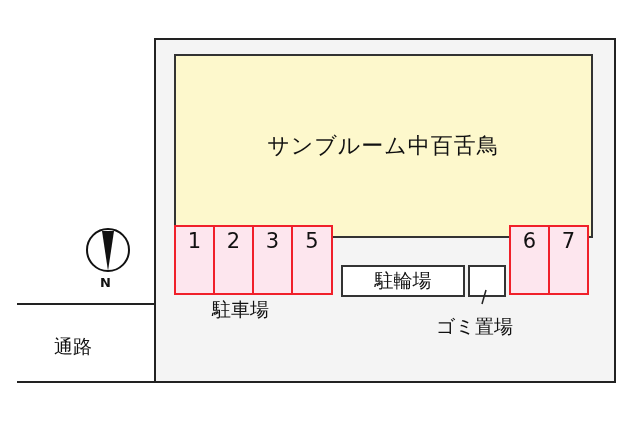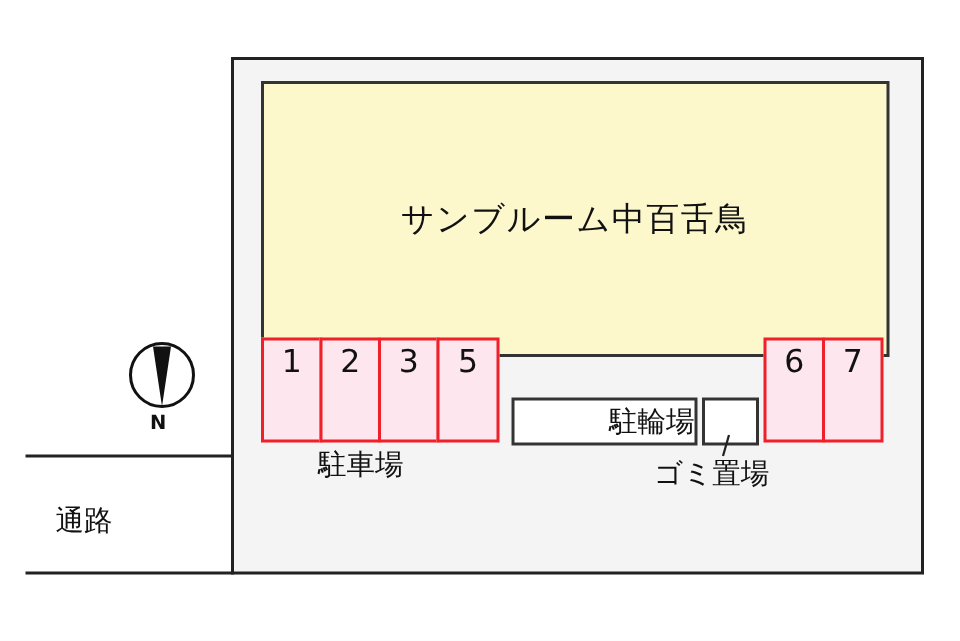--- a/index.html
+++ b/index.html
@@ -9,21 +9,21 @@
   .lot { left:154px; top:38px; width:462px; height:345px; background:#f4f4f4;
          border:2px solid #222; }
   .building { left:174px; top:54px; width:419px; height:184px; background:#fdf8cc;
               border:2px solid #333; display:flex; align-items:center; justify-content:center; }
   .building-name { font-size:22px; letter-spacing:1px; }
   .space { background:#fde6ee; border:2px solid #f0202a; top:225px; height:70px;
            display:flex; justify-content:center; }
   .space-num { font-size:21px; margin-top:2px; }
   .label { font-size:19px; white-space:nowrap; }
   .bike { left:341px; top:265px; width:124px; height:32px; background:#fff;
-          border:2px solid #333; display:flex; align-items:center; justify-content:flex-end; }
+          border:2px solid #333; display:flex; align-items:center; justify-content:center; }
   .bike-label { font-size:19px; }
   .trash { left:468px; top:265px; width:38px; height:32px; background:#fff; border:2px solid #333; }
   .hline { height:2px; background:#222; }
   .compass { left:84px; top:226px; width:48px; height:48px; }
   .n-label { left:100px; top:275px; font-size:13px; font-weight:bold; }
 </style>
 </head>
 <body>
 
 <div class="abs lot"></div>
@@ -54,23 +54,23 @@
 </div>
 
 <div class="abs bike">
   <span class="bike-label">駐輪場</span>
 </div>
 
 <div class="abs trash"></div>
 <svg class="abs" style="left:478px;top:289px;" width="12" height="16">
   <line x1="8" y1="1" x2="4" y2="15" stroke="#222" stroke-width="1.5"></line>
 </svg>
-<div class="abs label" style="left:436px;top:303px;">ゴミ置場</div>
+<div class="abs label" style="left:436px;top:314px;">ゴミ置場</div>
 
 <div class="abs hline" style="left:17px;top:303px;width:139px;"></div>
 <div class="abs hline" style="left:17px;top:381px;width:139px;"></div>
-<div class="abs label" style="left:37px;top:334px;">通路</div>
+<div class="abs label" style="left:54px;top:334px;">通路</div>
 
 <svg class="abs compass" viewBox="0 0 48 48">
   <circle cx="24" cy="24" r="21" fill="#fff" stroke="#111" stroke-width="2"></circle>
   <polygon points="18,5 30,5 24,45" fill="#111"></polygon>
 </svg>
 <div class="abs n-label">N</div>
 
 </body></html>

